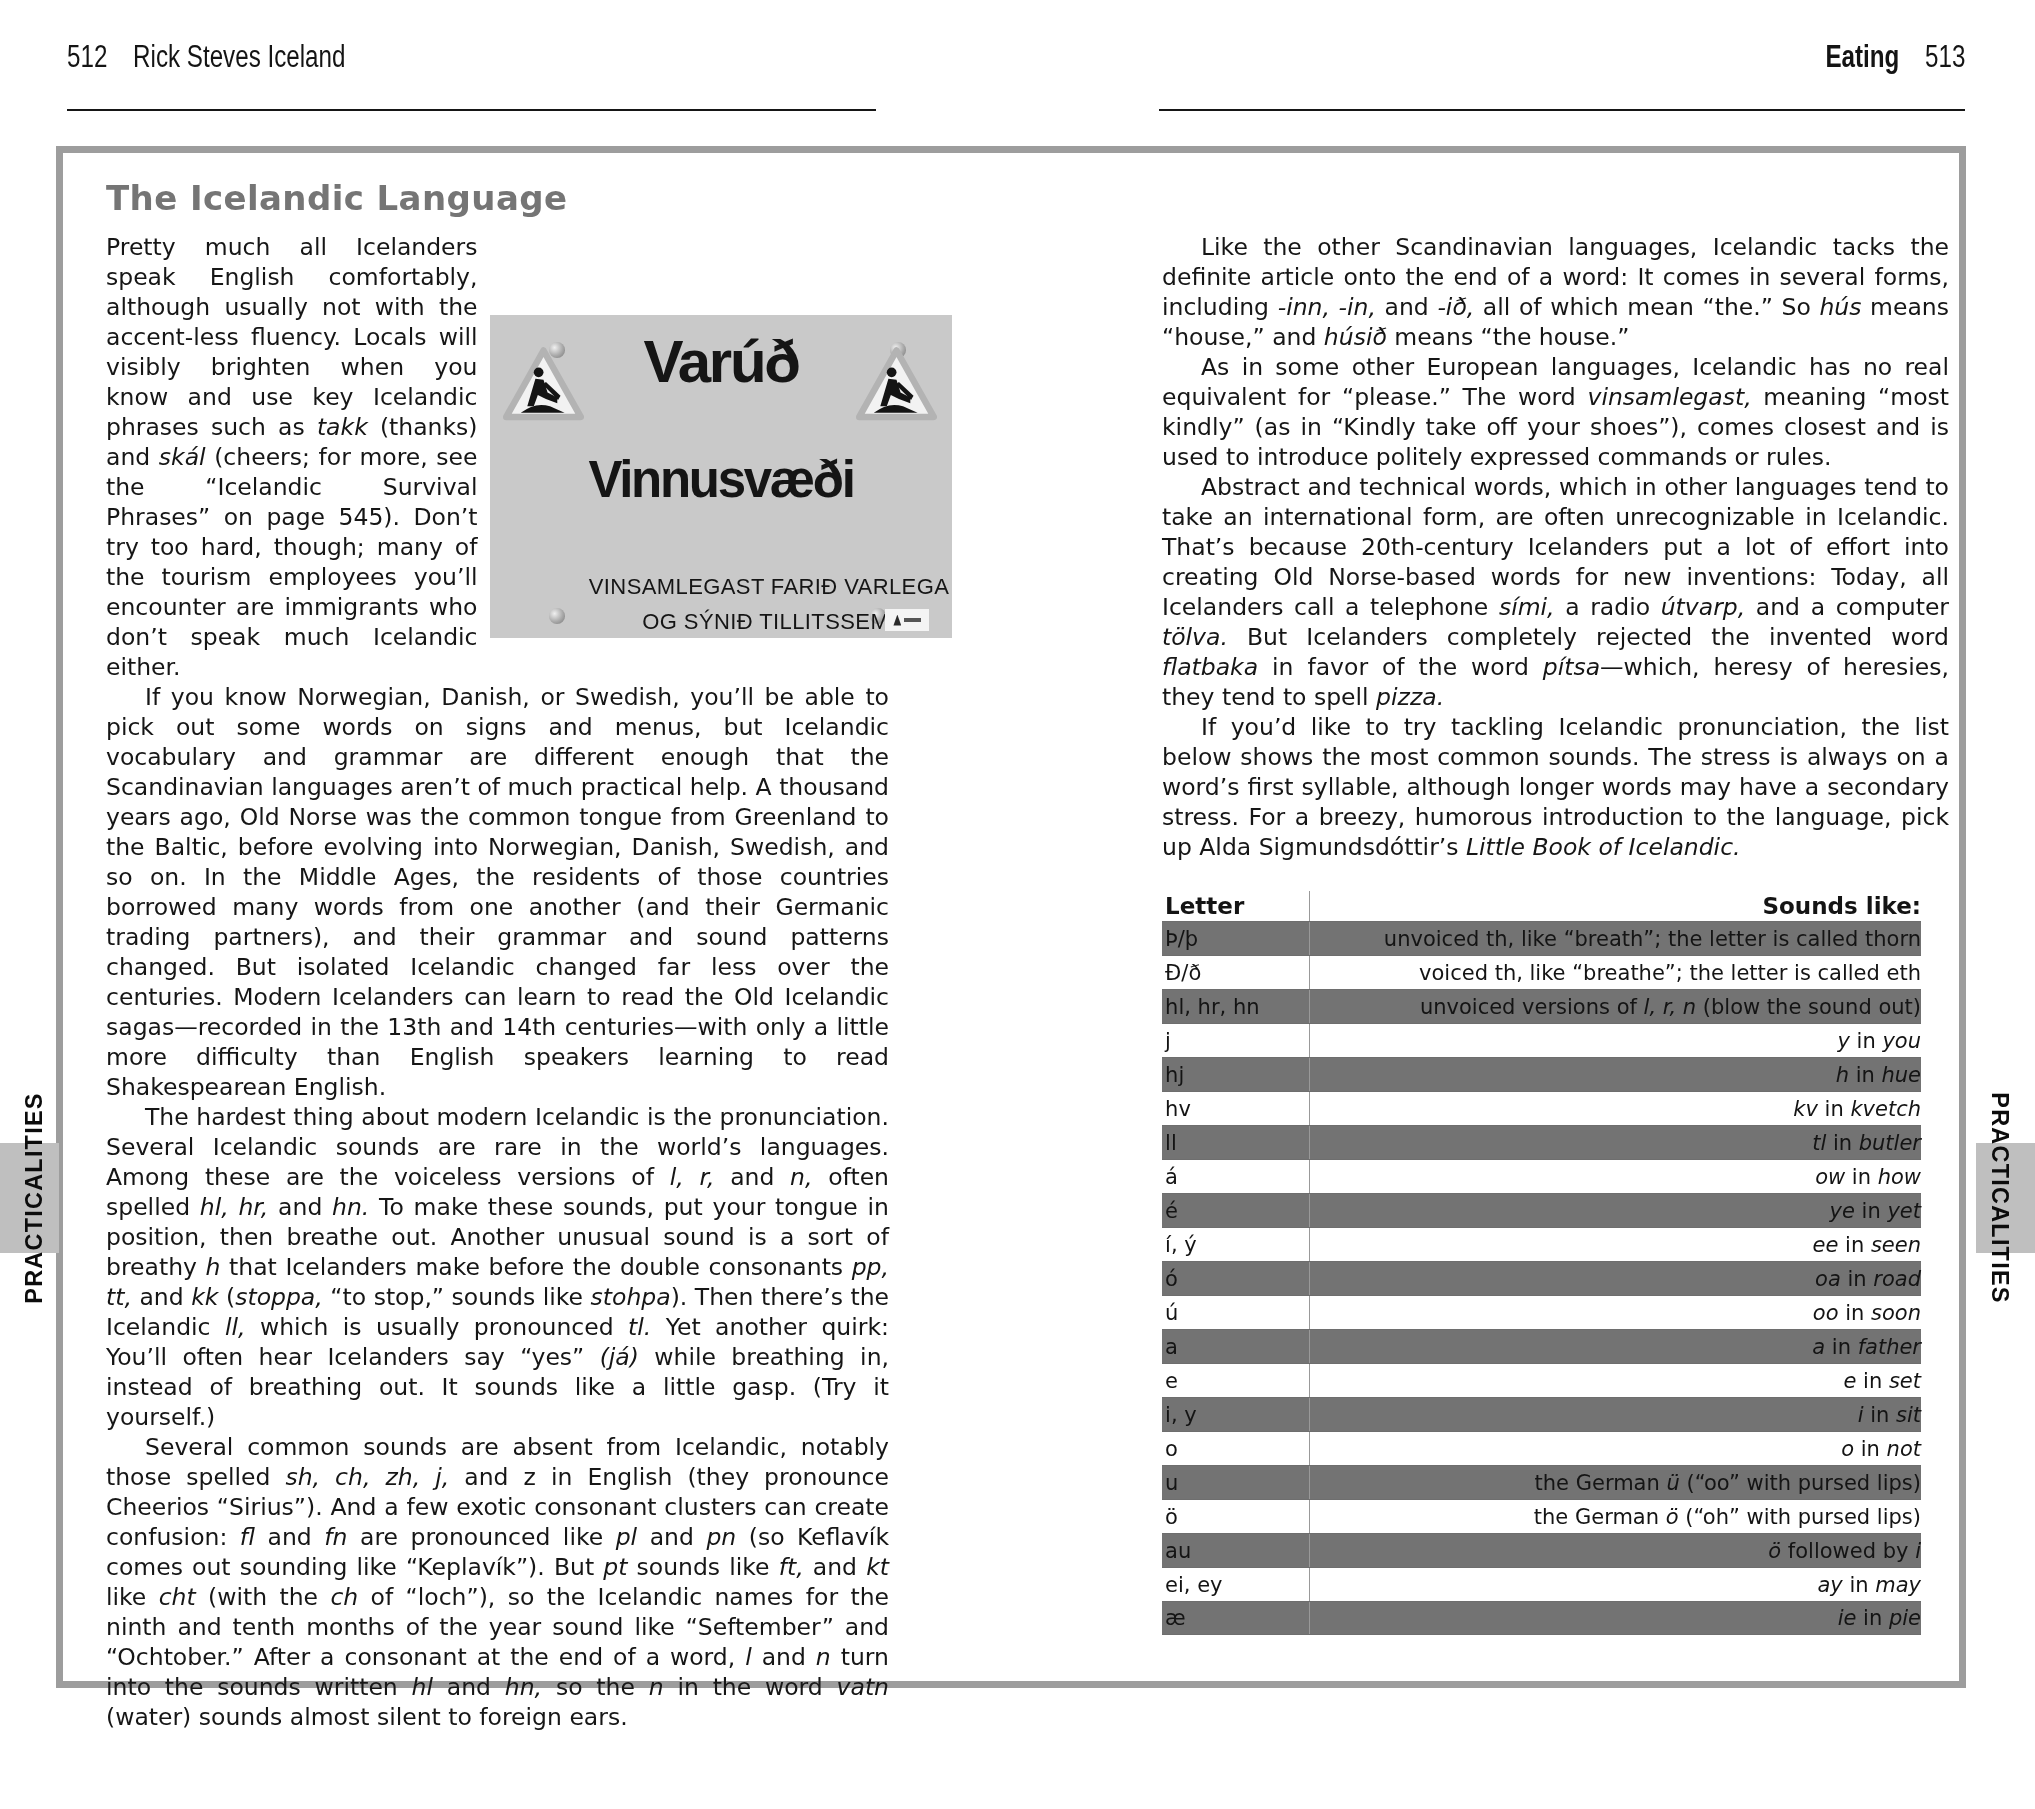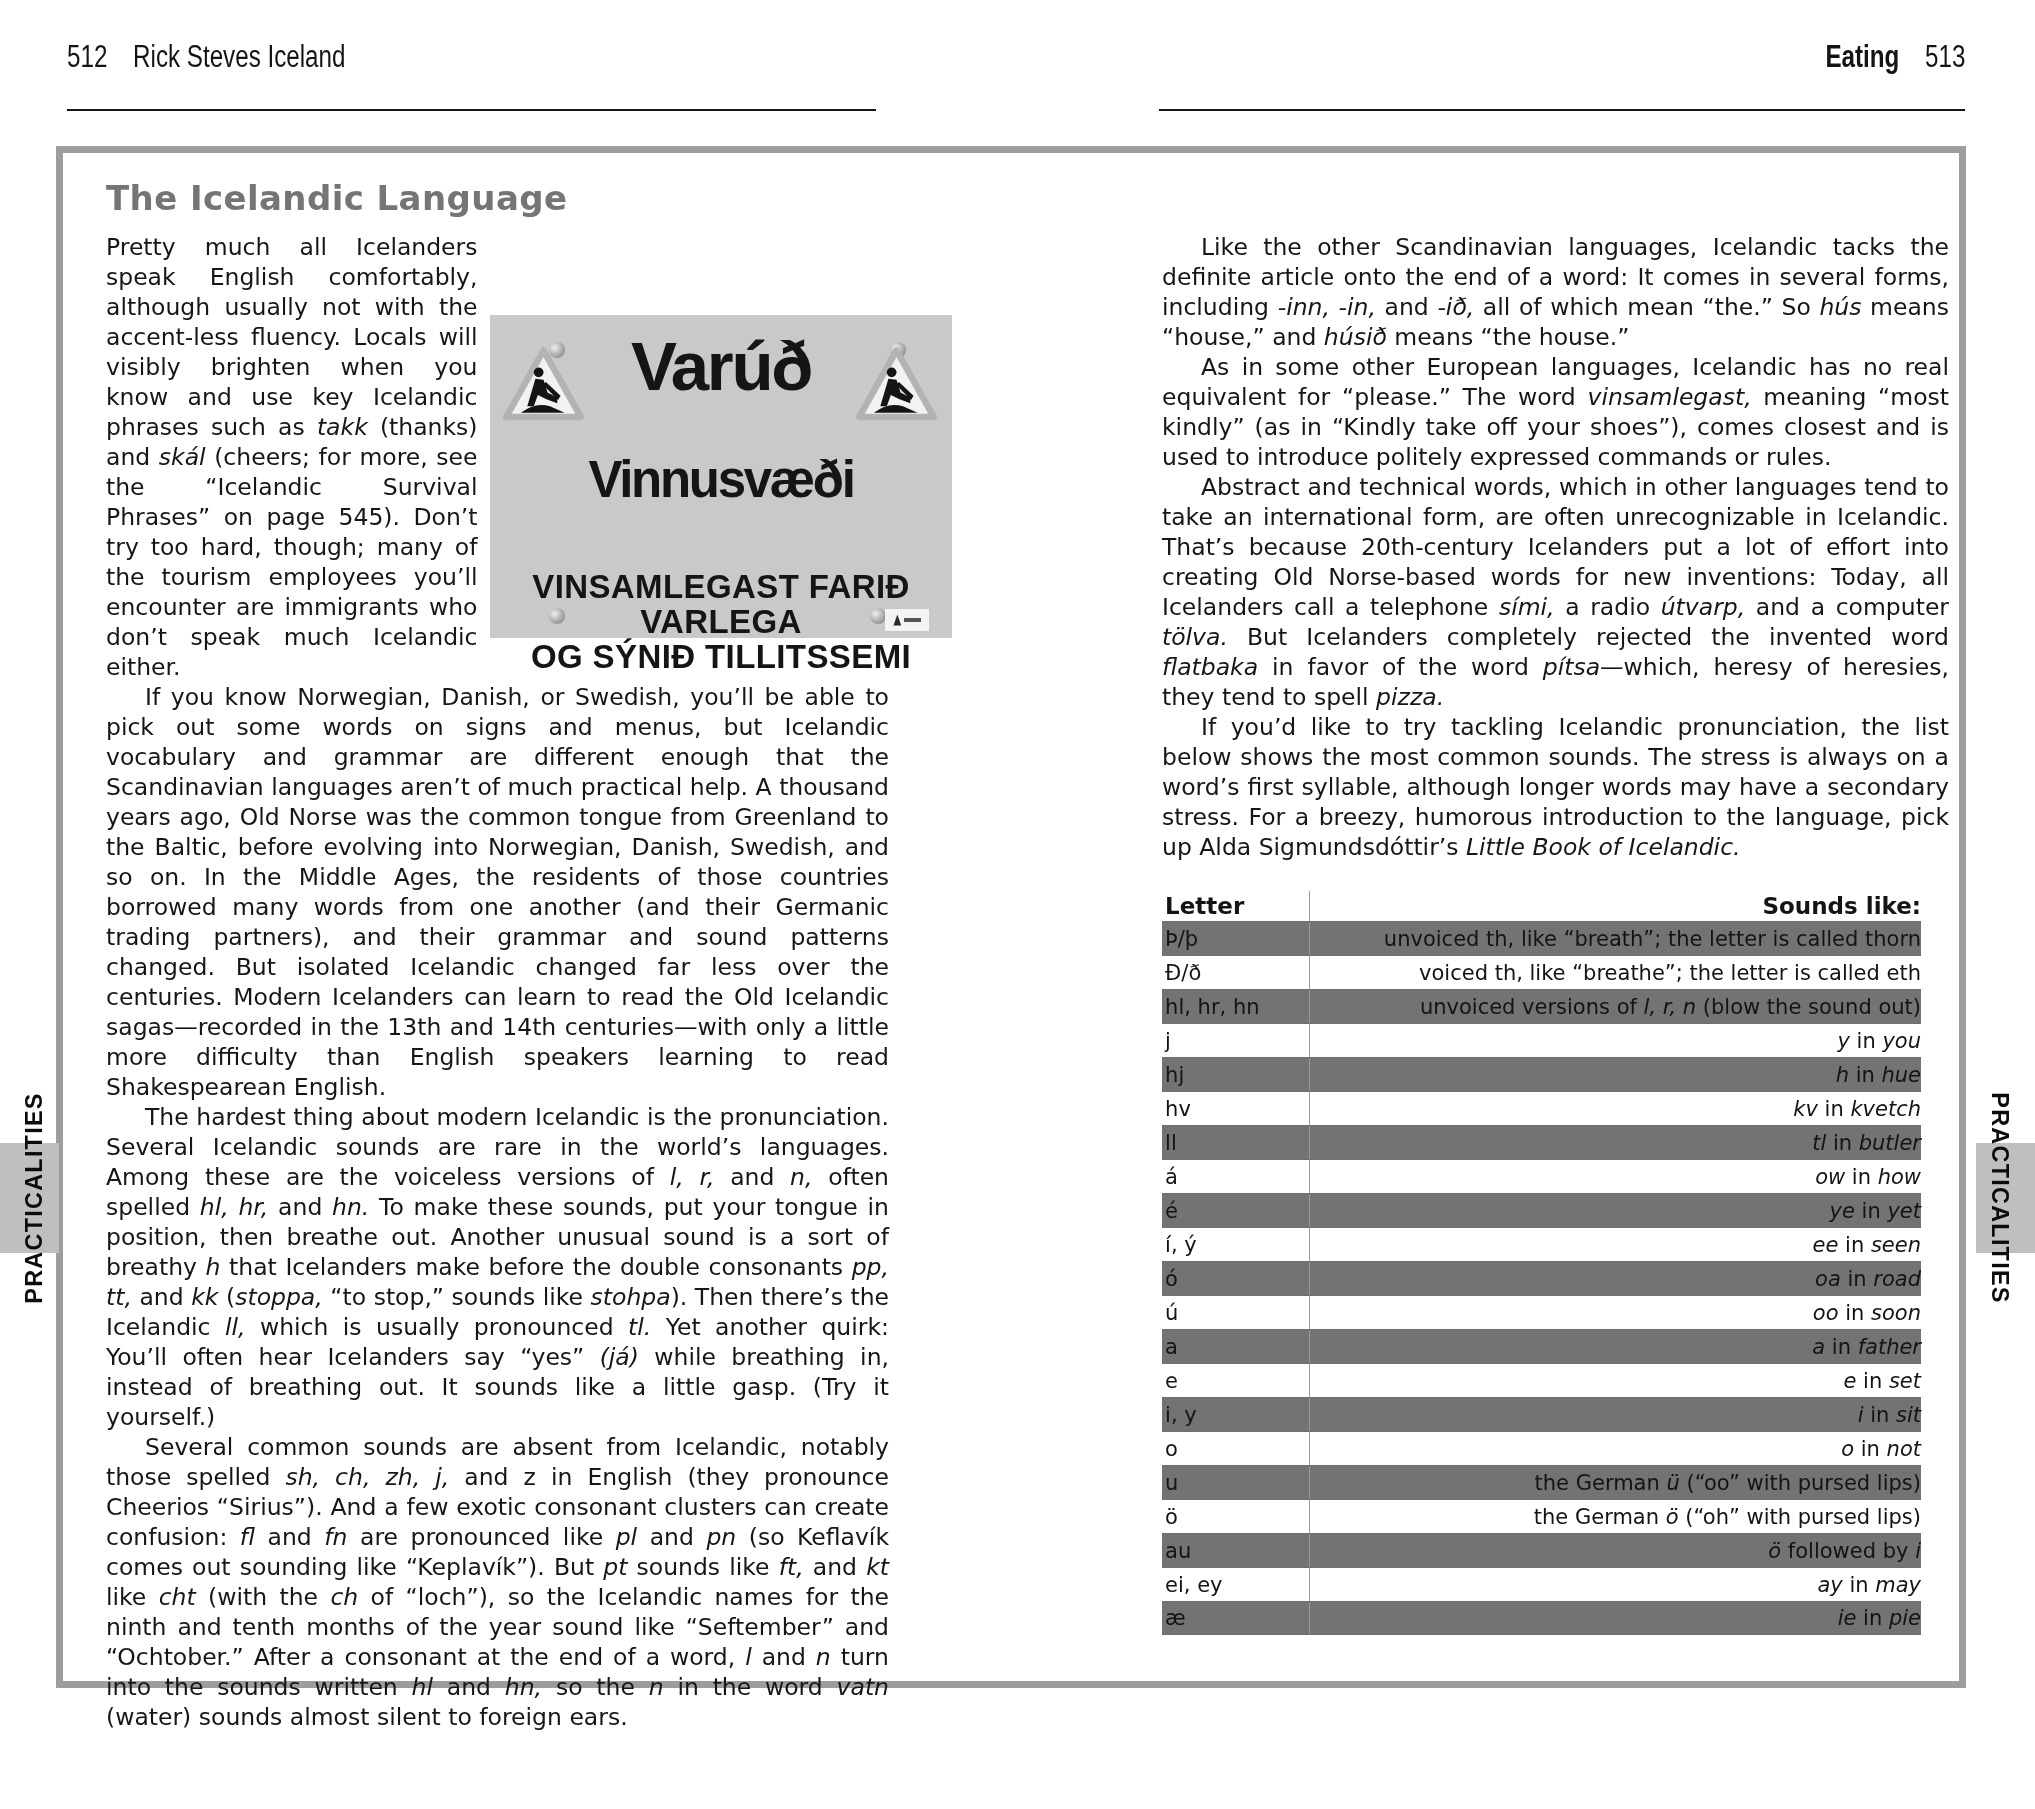--- a/index.html
+++ b/index.html
@@ -39,25 +39,25 @@
   .col-left{left:106px;top:232px;}
   .col-right{left:1162px;top:232px;width:787px;}
   .col p{margin:0;text-indent:39px;}
   .col p.first{text-indent:0;}
   .it{font-style:italic;}
 
   
   .sign{float:right;width:462px;height:323px;background:#c9c9c9;position:relative;
         margin:83px -63px 0 12.5px;font-family:"Liberation Sans",sans-serif;color:#151515;}
   .sign-line1{position:absolute;left:0;top:17px;width:100%;text-align:center;
-              font-weight:700;font-size:69px;letter-spacing:-2.3px;line-height:1;}
+              font-weight:700;font-size:60px;letter-spacing:-2.3px;line-height:1;}
   .sign-line2{position:absolute;left:0;top:139px;width:100%;text-align:center;
               font-weight:700;font-size:51px;letter-spacing:-2.3px;line-height:1;}
   .sign-sub{position:absolute;left:0;top:254px;width:100%;text-align:center;
-            font-weight:700;font-size:33px;line-height:35px;letter-spacing:0.4px;}
+            font-weight:400;font-size:22px;line-height:35px;letter-spacing:0.4px;padding-left:48px;}
   .tri{position:absolute;width:81px;height:83px;}
   .tri-l{left:13.3px;top:28px;}
   .tri-r{left:366px;top:28px;}
   .screw{position:absolute;width:15.7px;height:15.7px;border-radius:50%;
          background:radial-gradient(circle at 35% 35%,#f0f0f0 0%,#a9a9a9 55%,#767676 100%);}
   .screw1{left:59px;top:27px;}  .screw2{left:400px;top:27px;}
   .screw3{left:59px;top:293px;} .screw4{left:380px;top:293px;}
   .sign-logo{position:absolute;left:395px;top:294px;width:44px;height:22px;background:#f4f4f4;
              display:flex;align-items:center;justify-content:center;gap:2.3px;}
   .sign-logo .glyph{width:7.8px;height:11px;background:#2a2a2a;clip-path:polygon(50% 0,100% 100%,0 100%);}

